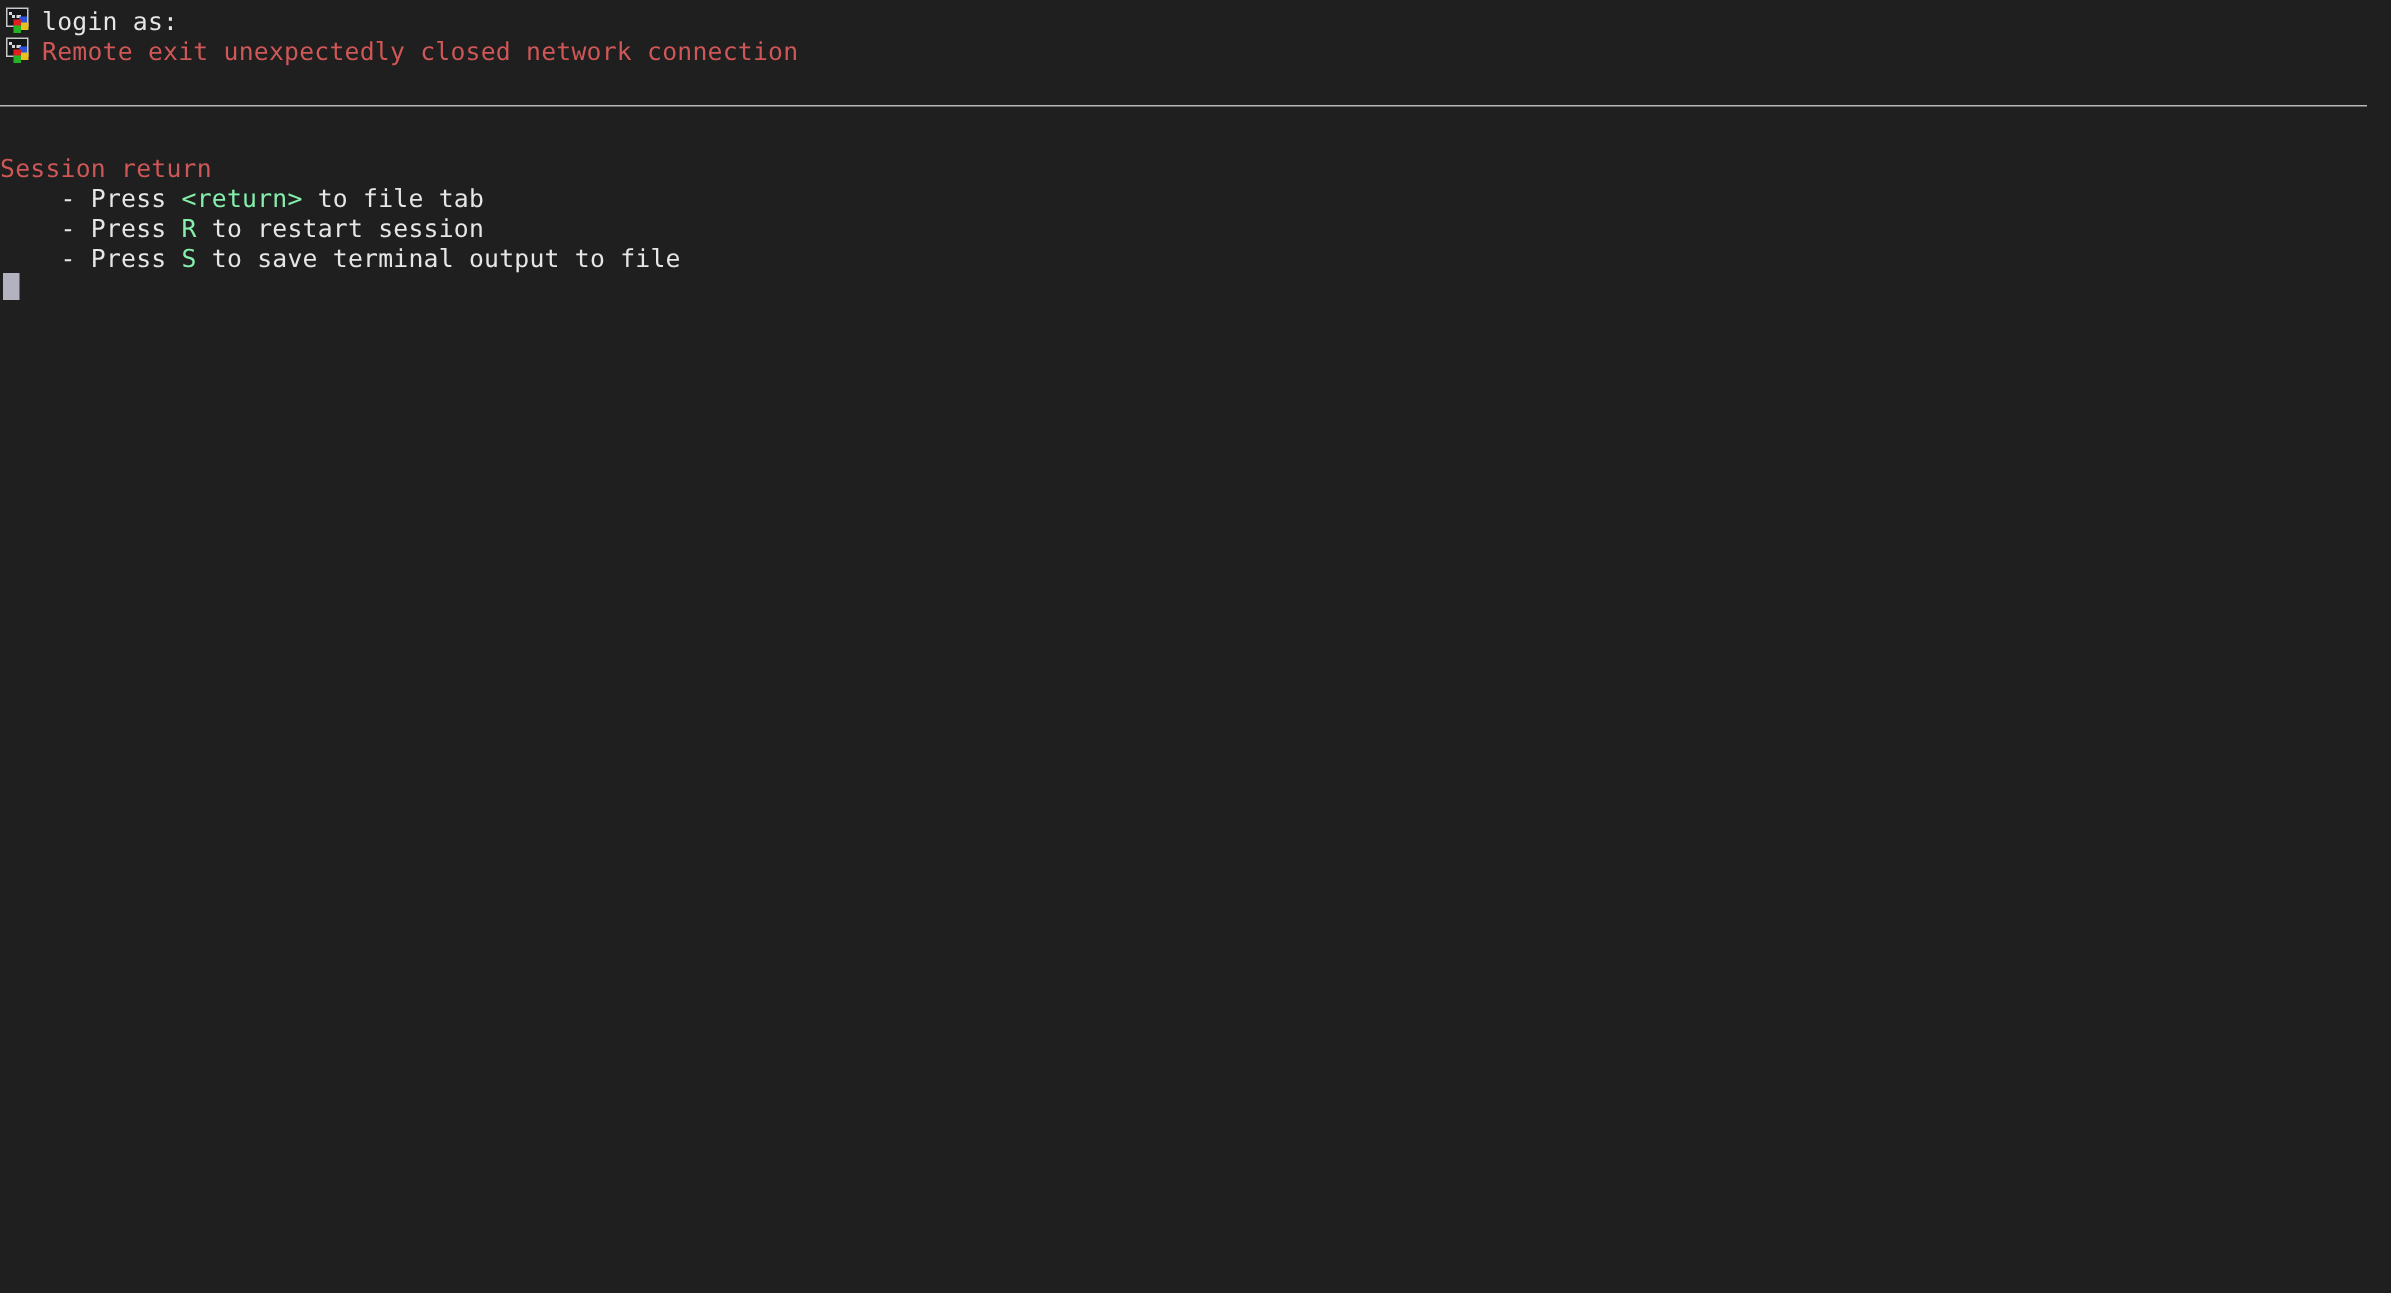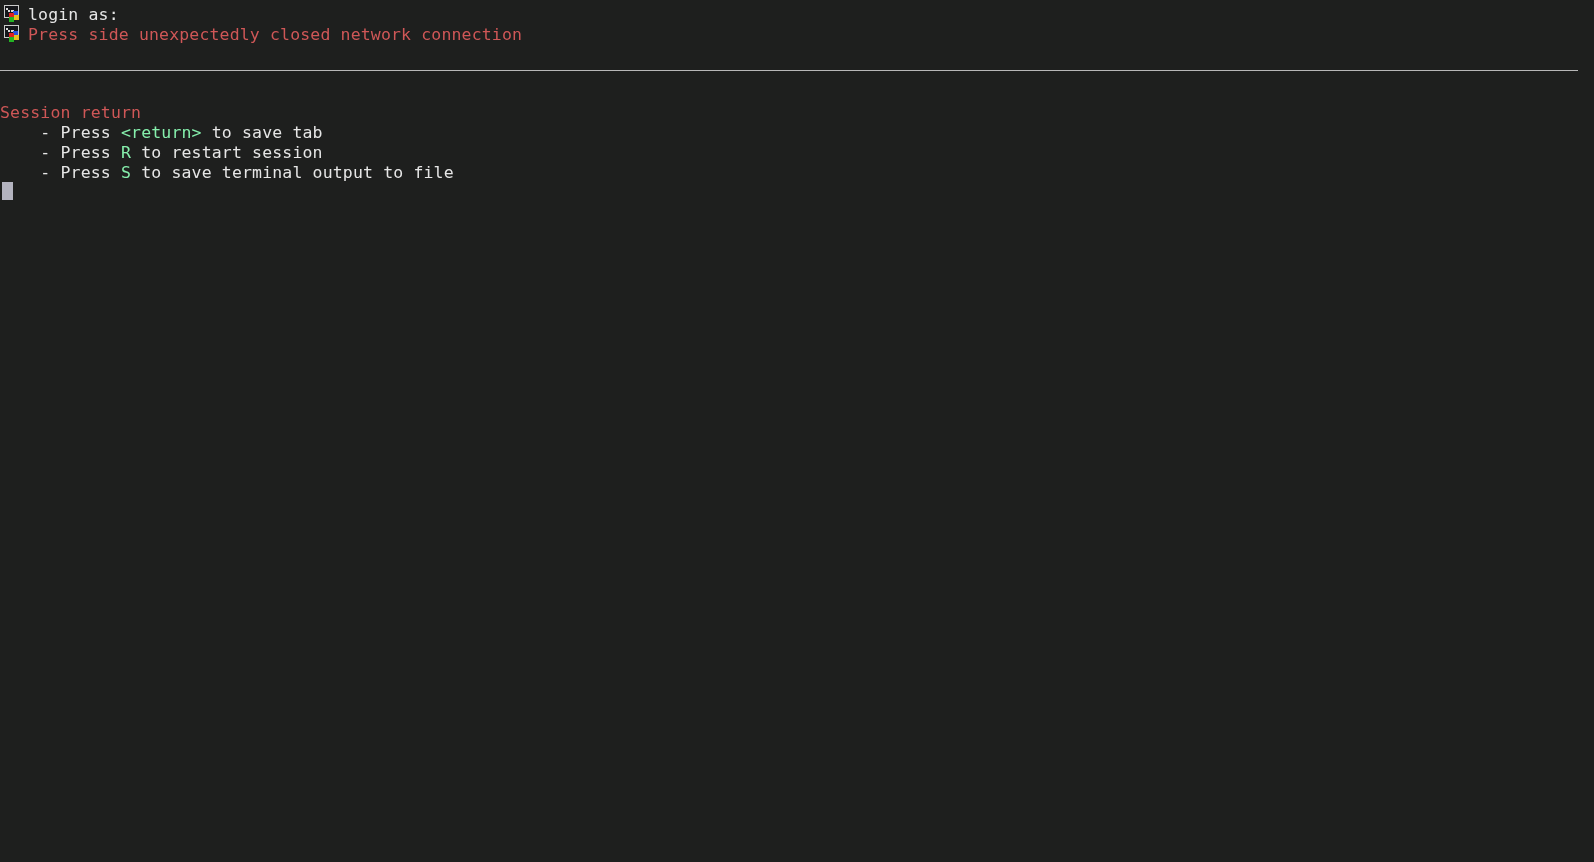--- a/index.html
+++ b/index.html
@@ -122,27 +122,27 @@
   <div class="putty-icon" style="top:24px;">
     <span class="frame"></span>
     <span class="prompt-a"></span>
     <span class="prompt-b"></span>
     <span class="prompt-c"></span>
     <span class="sq sq-blue"></span>
     <span class="sq sq-red"></span>
     <span class="sq sq-yellow"></span>
     <span class="sq sq-green"></span>
   </div>
-  <div class="term-line txt-red" style="top:25px; left:28px;">Press side unexpectedly closed network connection</div>
+  <div class="term-line txt-red" style="top:25px; left:28px;">Remote exit unexpectedly closed network connection</div>
 
   <div id="separator"></div>
 
   <div class="term-line txt-red" style="top:103px; left:0px;">Session return</div>
 
-  <div class="term-line" style="top:123px; left:0px;"><span class="txt-white">    - Press </span><span class="txt-magenta">&lt;return&gt;</span><span class="txt-white"> to save tab</span></div>
+  <div class="term-line" style="top:123px; left:0px;"><span class="txt-white">    - Press </span><span class="txt-magenta">&lt;return&gt;</span><span class="txt-white"> to file tab</span></div>
 
   <div class="term-line" style="top:163px; left:0px;"><span class="txt-white">    - Press </span><span class="txt-magenta">S</span><span class="txt-white"> to save terminal output to file</span></div>
 
   <div class="term-line" style="top:143px; left:0px;"><span class="txt-white">    - Press </span><span class="txt-magenta">R</span><span class="txt-white"> to restart session</span></div>
 
   <div id="cursor"></div>
 
 </div>
 
 </body></html>

